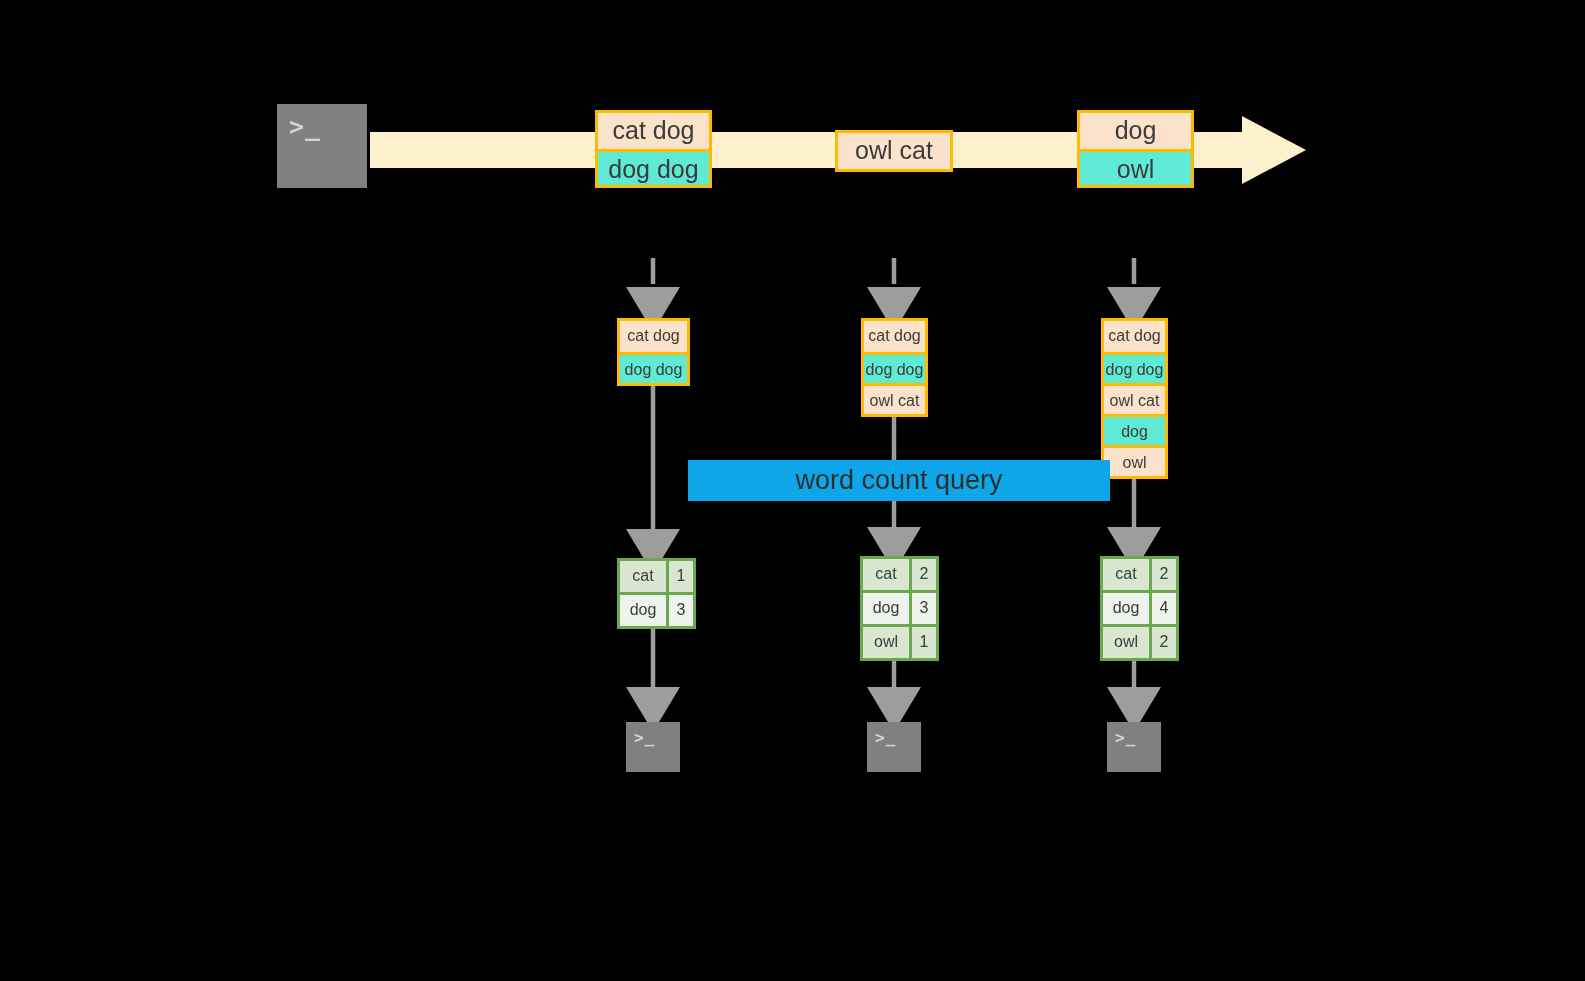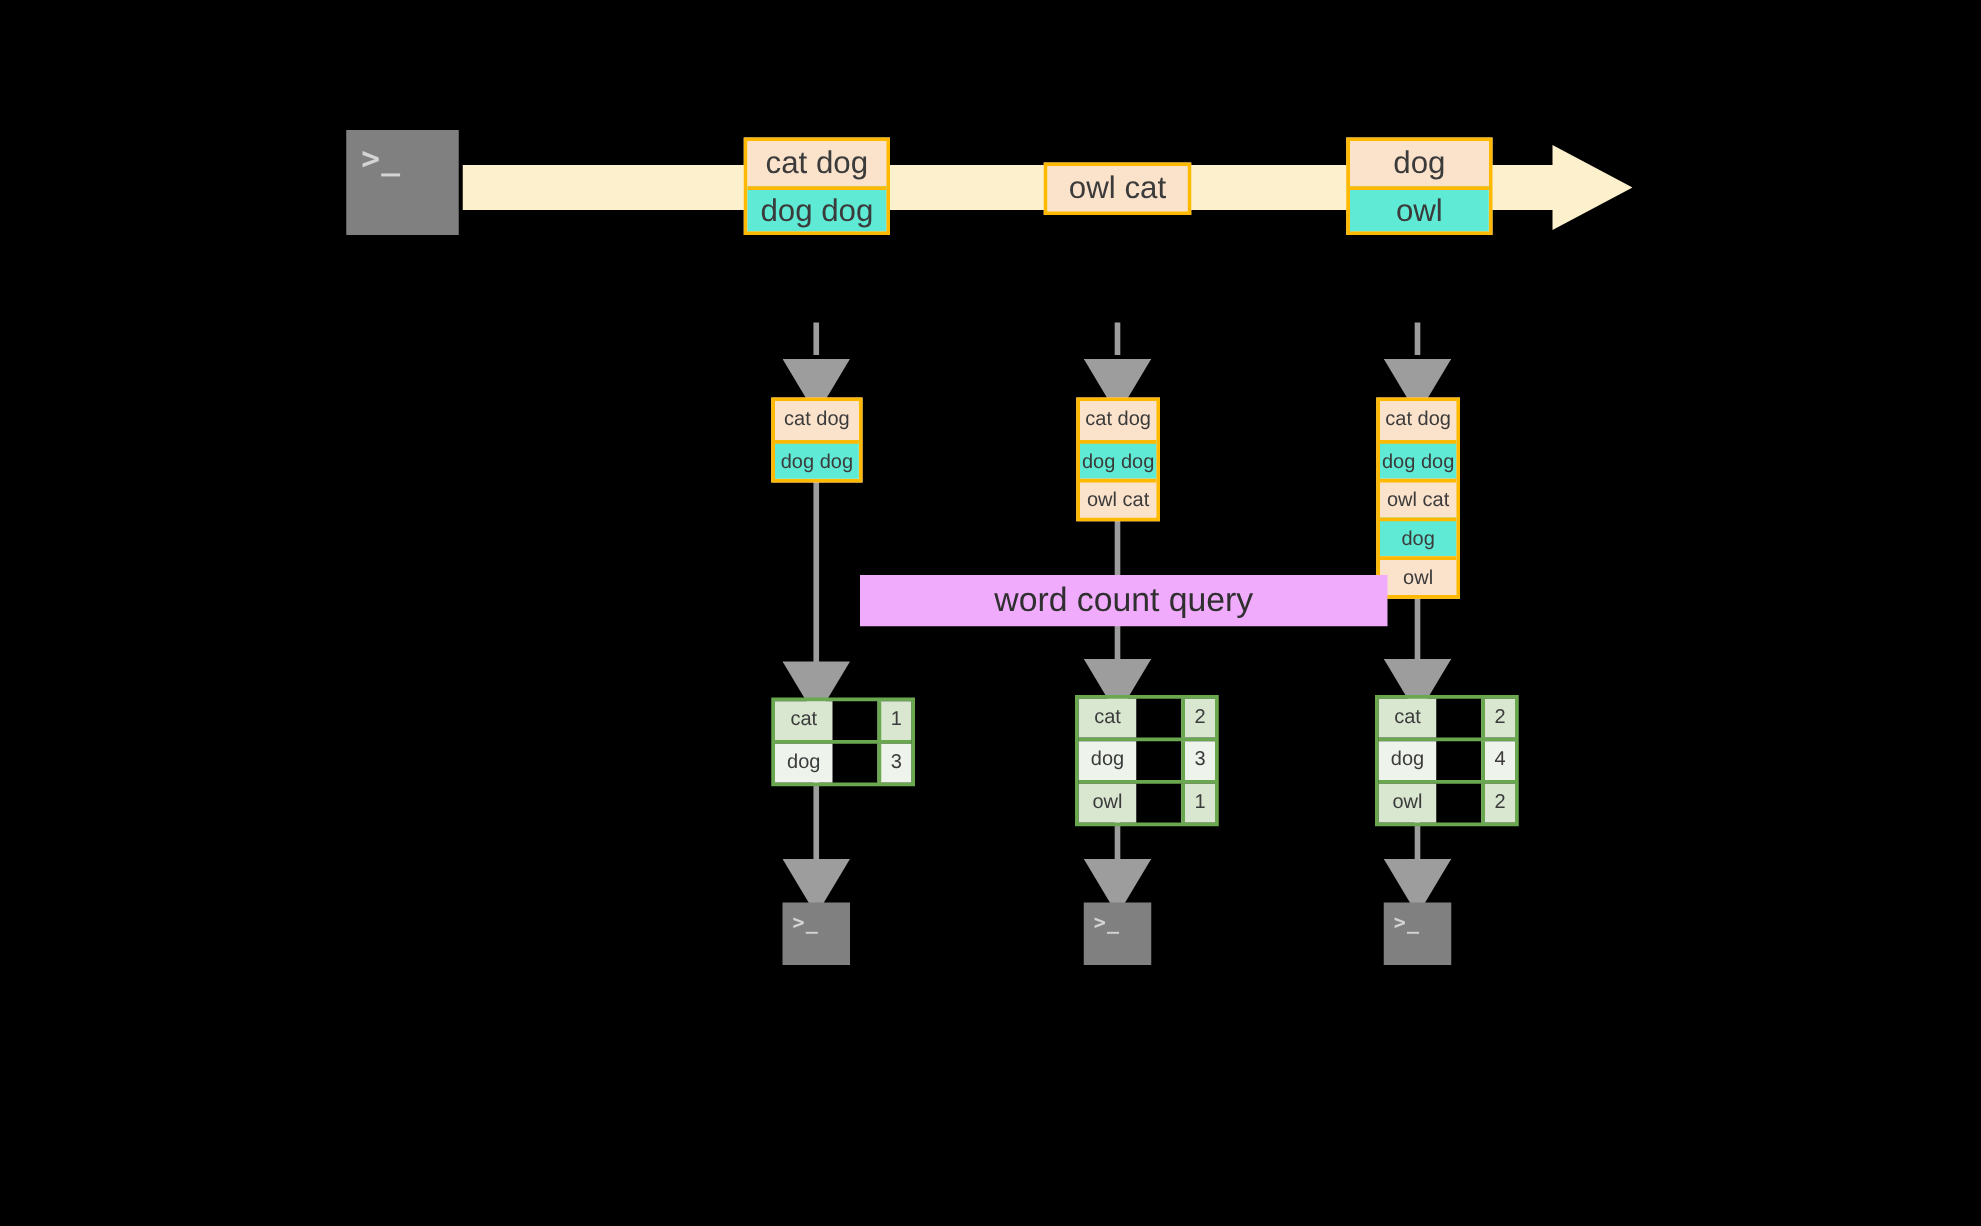--- a/index.html
+++ b/index.html
@@ -44,34 +44,34 @@
   
   .rec-mid{font-size:16px;}
   .rec-mid .cell{height:31px;line-height:29px;}
   #rec-m1{left:617px;top:318px;width:73px;}
   #rec-m2{left:861px;top:318px;width:67px;}
   #rec-m3{left:1101px;top:318px;width:67px;}
 
   
   .res{position:absolute;box-sizing:border-box;border:3px solid #6AA84F;
        font-size:16px;}
-  .res .row{display:flex;gap:36px;}
+  .res .row{display:flex;}
   .res .row + .row{border-top:3px solid #6AA84F;}
   .res .k,.res .v{box-sizing:border-box;height:31px;line-height:29px;
        color:#3b3b3b;text-align:center;background:#EEF4EB;white-space:nowrap;}
   .res .row.alt .k,.res .row.alt .v{background:#D9E7D1;}
   .res .k{width:46px;}
   .res .v{width:27px;border-left:3px solid #6AA84F;}
   #res-1{left:617px;top:558px;}
   #res-2{left:860px;top:556px;}
   #res-3{left:1100px;top:556px;}
 
   
   .qlabel{position:absolute;left:688px;top:460px;width:422px;height:41px;
-      background:#f0abfc;color:#2f2f2f;font-size:27px;line-height:41px;
+      background:#0ea5e9;color:#2f2f2f;font-size:27px;line-height:41px;
       text-align:center;white-space:nowrap;}
 
   svg.ov{position:absolute;left:0;top:0;width:1585px;height:981px;
       pointer-events:none;}
 </style>
 </head>
 <body>
 
 <div id="stage">
 

